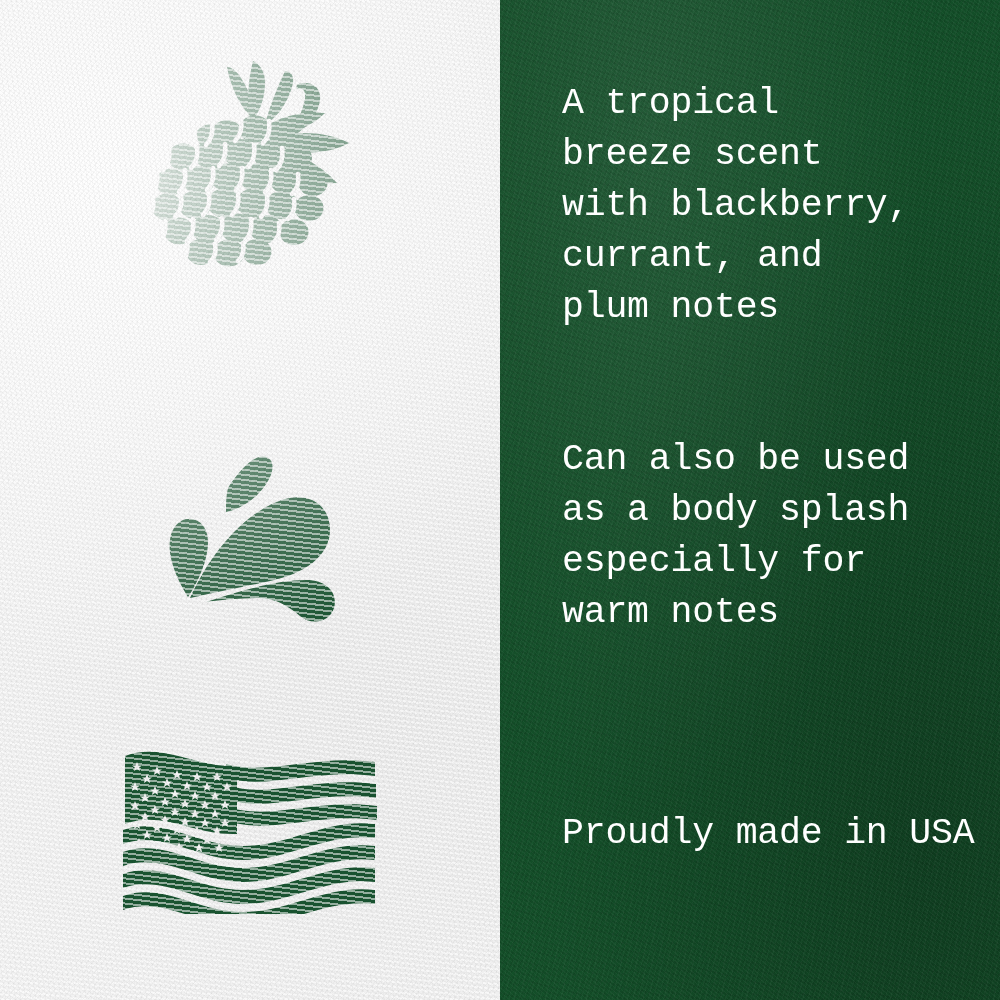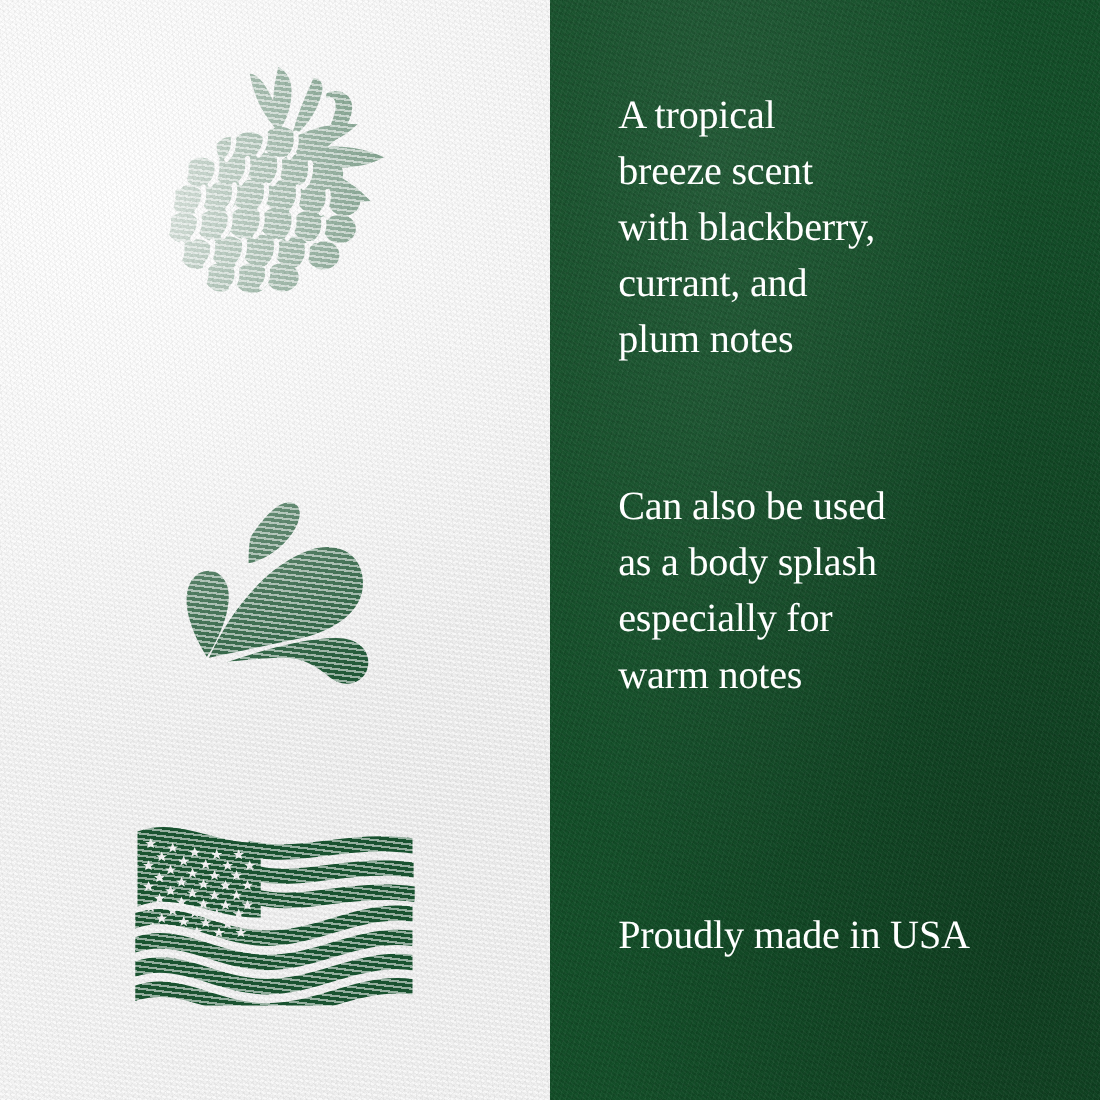--- a/index.html
+++ b/index.html
@@ -86,21 +86,21 @@
       radial-gradient(ellipse at 85% 85%, rgba(0,0,0,0.22), rgba(0,0,0,0) 62%);
     pointer-events: none;
     z-index: 2;
   }
 
   .text-block {
     position: absolute;
     left: 62px;
     width: 430px;
     color: #ffffff;
-    font-family: Liberation Serif, serif;
+    font-family: Liberation Mono, monospace;
     font-weight: 400;
     letter-spacing: -0.2px;
     z-index: 3;
     white-space: pre-line;
   }
 
   #text-scent {
     top: 78px;
     font-size: 36.5px;
     line-height: 51px;
@@ -109,21 +109,20 @@
   #text-splash {
     top: 434px;
     font-size: 36.5px;
     line-height: 51px;
   }
 
   #text-usa {
     top: 808px;
     font-size: 36.5px;
     line-height: 51px;
-    margin-top: 16px;
   }
 </style>
 </head>
 <body>
 
 <div class="banner">
 
   <div class="icon-panel">
 
     <div class="icon-slot" id="slot-berry">

